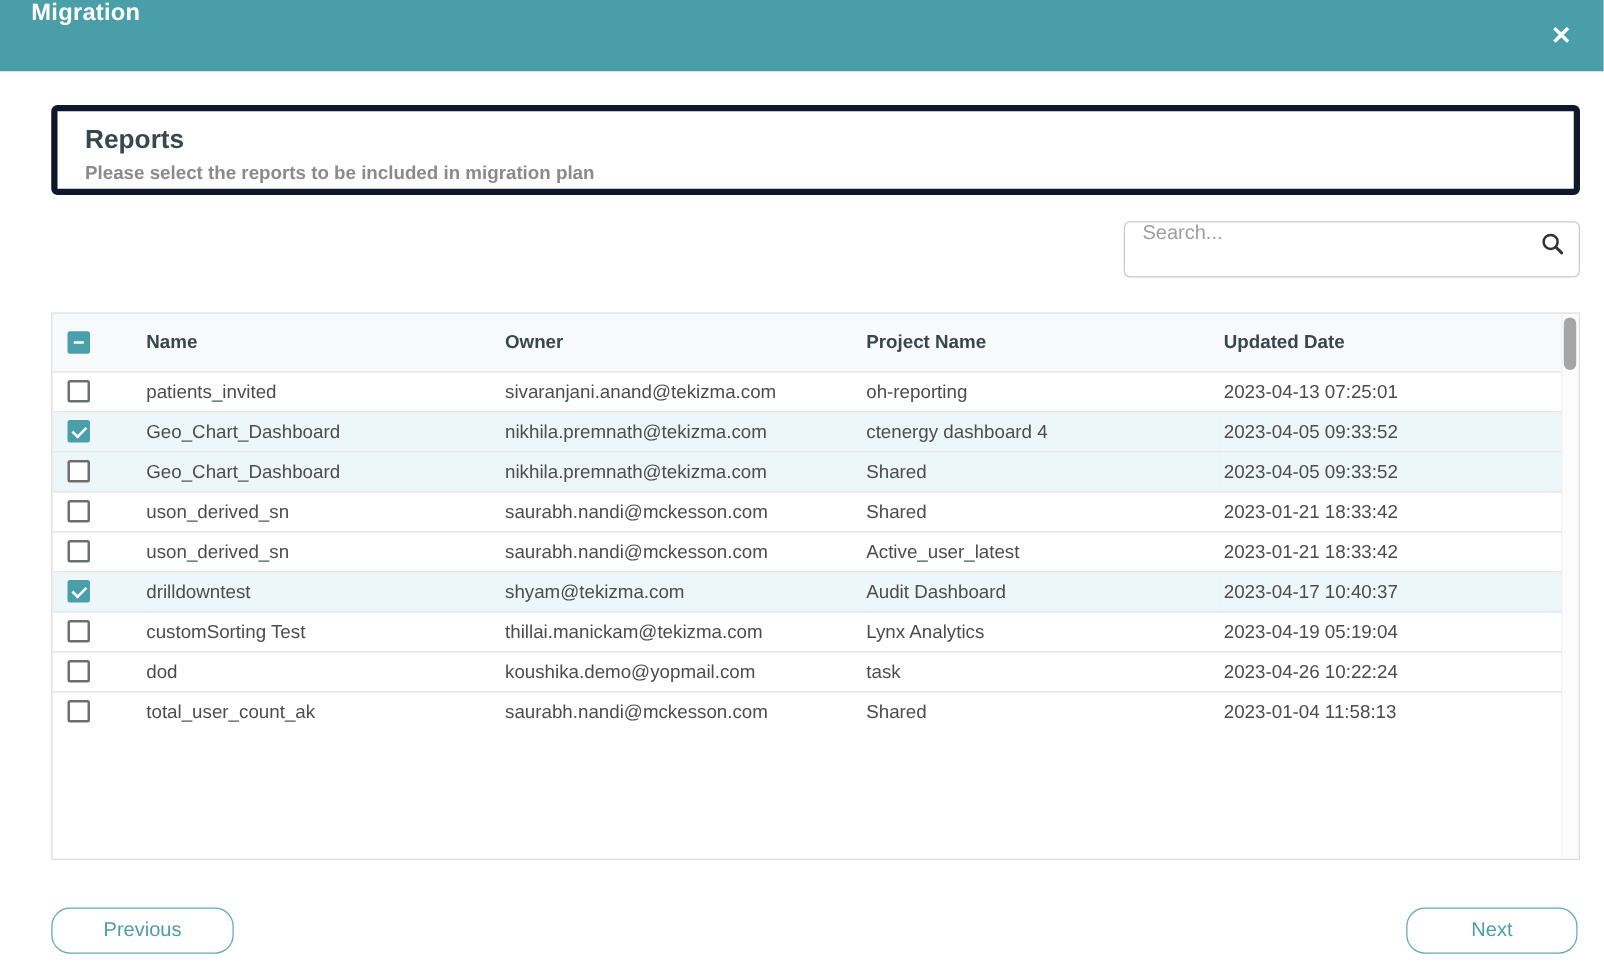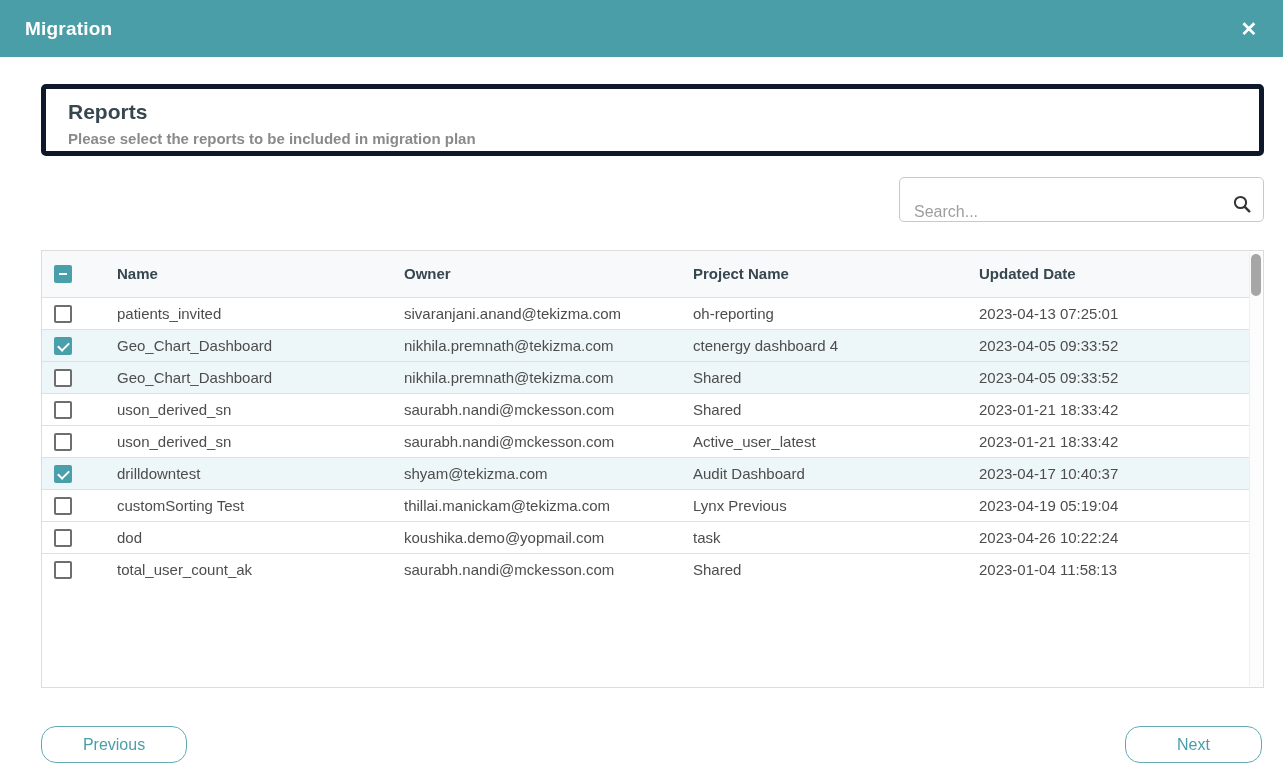--- a/index.html
+++ b/index.html
@@ -8,21 +8,21 @@
     background: #ffffff;
     font-family: "Liberation Sans", "DejaVu Sans", sans-serif;
     position: relative;
     overflow: hidden;
   }
 
   
   .titlebar {
     position: absolute; left: 0; top: 0; right: 0; height: 57px;
     background: #4a9ea7;
-    display: flex; align-items: center;
+    display: flex; align-items: flex-start;
   }
   .titlebar-title {
     color: #ffffff; font-size: 19px; font-weight: bold;
     padding-left: 25px; letter-spacing: 0.2px;
   }
   .close-btn {
     position: absolute; right: 18px; top: 50%; transform: translateY(-50%);
     width: 32px; height: 32px; border: none; background: transparent;
     color: #ffffff; font-size: 20px; font-weight: bold; cursor: pointer;
     line-height: 32px; text-align: center;
@@ -38,21 +38,21 @@
     font-size: 21px; font-weight: 600; color: #37474f;
   }
   .reports-subtitle {
     margin-top: 6px; font-size: 15px; color: #8a8a8a; font-weight: bold;
   }
 
   
   .search-box {
     position: absolute; left: 899px; top: 177px; width: 365px; height: 45px;
     border: 1px solid #c9c9c9; border-radius: 5px; background: #ffffff;
-    display: flex; align-items: flex-end;
+    display: flex; align-items: flex-start;
   }
   .search-input {
     flex: 1; border: none; outline: none; background: transparent;
     font-size: 16px; color: #424242; padding: 0 10px 0 14px;
     font-family: "Liberation Sans", sans-serif;
   }
   .search-input::placeholder { color: #9e9e9e; }
   .search-icon { width: 34px; height: 34px; display: flex; align-items: center;
     justify-content: center; cursor: pointer; margin-right: 4px; }
 
@@ -202,21 +202,21 @@
           <td class="cb-cell"><span class="cb checked"></span></td>
           <td>drilldowntest</td>
           <td>shyam@tekizma.com</td>
           <td>Audit Dashboard</td>
           <td>2023-04-17 10:40:37</td>
         </tr>
         <tr>
           <td class="cb-cell"><span class="cb unchecked"></span></td>
           <td>customSorting Test</td>
           <td>thillai.manickam@tekizma.com</td>
-          <td>Lynx Previous</td>
+          <td>Lynx Analytics</td>
           <td>2023-04-19 05:19:04</td>
         </tr>
         <tr>
           <td class="cb-cell"><span class="cb unchecked"></span></td>
           <td>dod</td>
           <td>koushika.demo@yopmail.com</td>
           <td>task</td>
           <td>2023-04-26 10:22:24</td>
         </tr>
         <tr>

